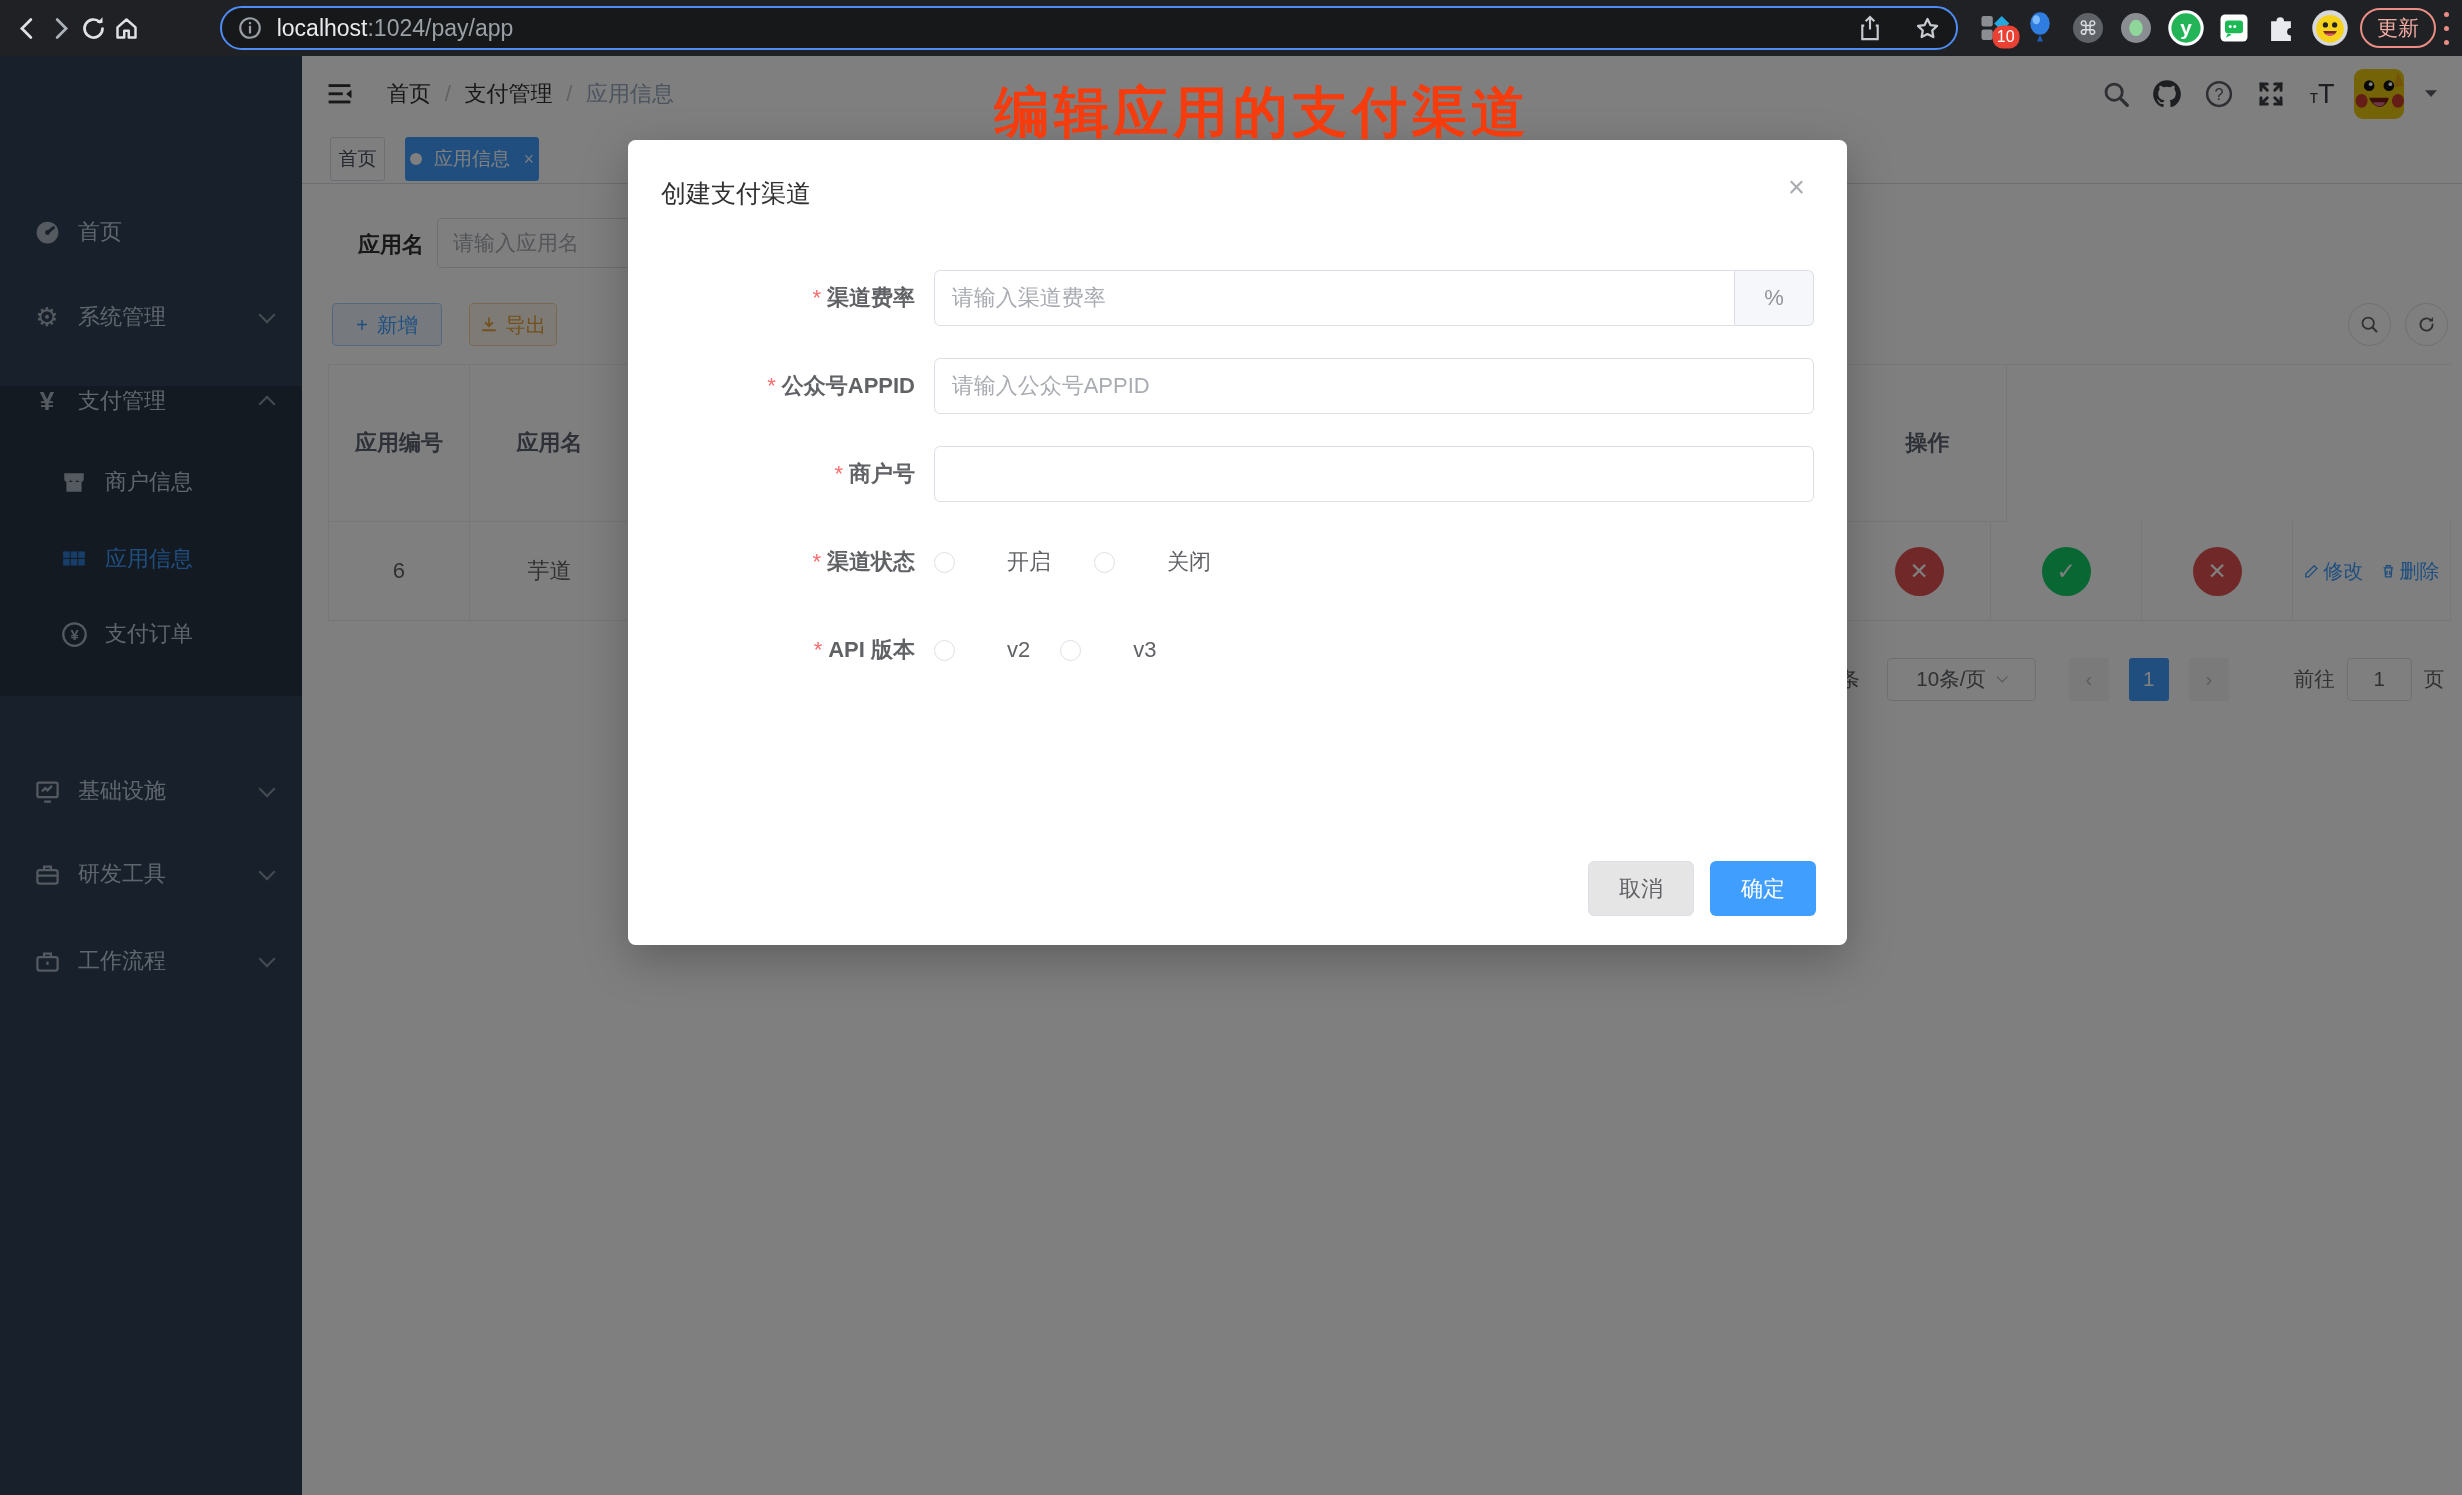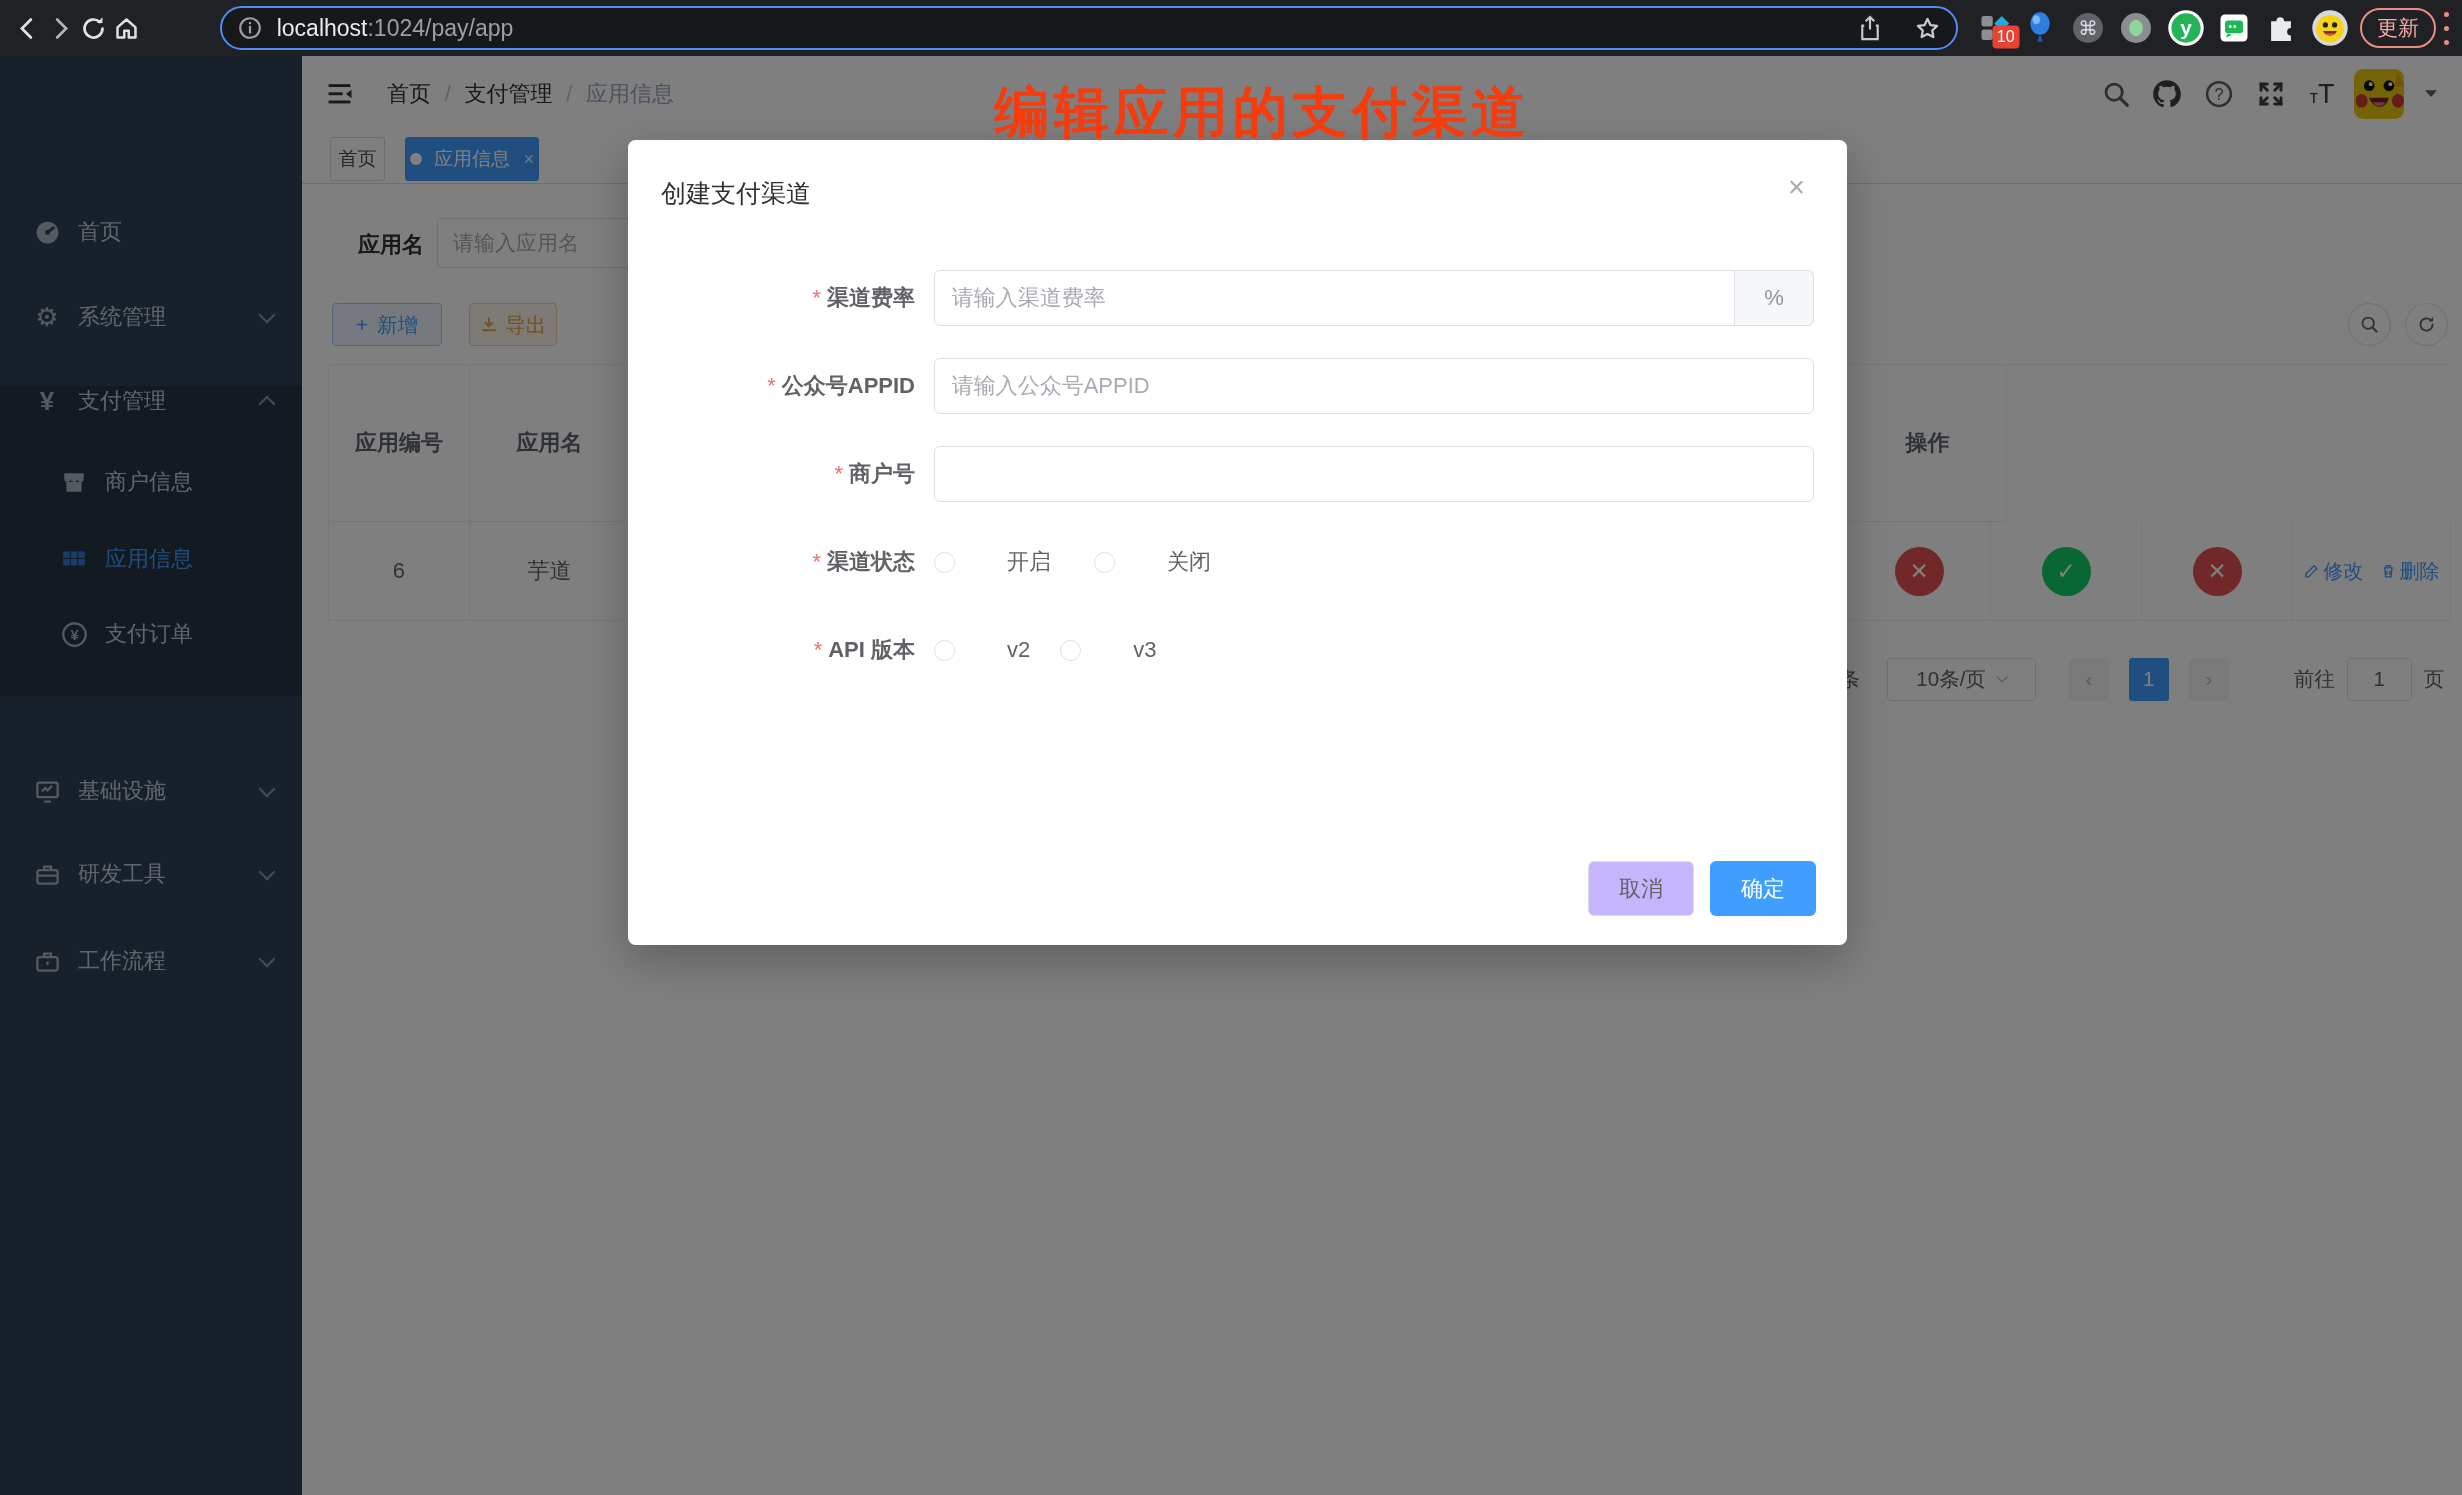--- a/index.html
+++ b/index.html
@@ -9,21 +9,21 @@
   .flex{display:flex;align-items:center;}
   svg{display:block;}
 
   
   .chrome{left:0;top:0;width:2462px;height:56px;background:#202124;z-index:60;}
   .nav-ic{width:33px;height:33px;display:flex;align-items:center;justify-content:center;color:#dfe1e5;font-size:26px;}
   .urlbar{position:absolute;left:220px;top:6px;width:1738px;height:44px;border-radius:22px;background:#17181a;border:2.3px solid #4e8df6;display:flex;align-items:center;padding:0 15px;}
   .url-main{color:#e8eaed;font-size:23px;}
   .url-dim{color:#9aa0a6;font-size:23px;}
   .ext{position:absolute;top:28px;transform:translate(-50%,-50%);}
-  .badge{position:absolute;left:13.7px;top:13.7px;min-width:27px;height:23px;background:#e94235;color:#fff;font-size:16px;border-radius:4px;display:flex;align-items:center;justify-content:center;padding:0 3px;}
+  .badge{position:absolute;left:13.7px;top:13.7px;min-width:27px;height:23px;background:#e94235;color:#fff;font-size:16px;border-radius:10px;display:flex;align-items:center;justify-content:center;padding:0 3px;}
   .update-pill{position:absolute;left:2360px;top:8.4px;width:76px;height:40px;border:2.3px solid #ea8d84;border-radius:20px;color:#f2aba2;font-size:21px;display:flex;align-items:center;justify-content:center;}
   .kebab{position:absolute;left:2443px;top:12px;width:7.6px;height:33px;display:flex;flex-direction:column;justify-content:space-between;align-items:center;}
   .kebab i{width:5.3px;height:5.3px;border-radius:50%;background:#ea8d84;}
 
   
   .sidebar{left:0;top:56px;width:302px;height:1439px;background:#304156;z-index:1;}
   .side-sub-bg{position:absolute;left:0;top:330px;width:302px;height:310px;background:#263445;}
   .menu-item{position:absolute;left:0;width:302px;height:76px;display:flex;align-items:center;color:#bfcbd9;font-size:22px;cursor:pointer;}
   .menu-item .mi-ico{position:absolute;left:32px;width:30px;height:30px;display:flex;align-items:center;justify-content:center;color:#aab4c2;font-size:26px;}
   .menu-item .mi-ico.sub{left:59px;}
@@ -84,21 +84,21 @@
   .m-close{position:absolute;right:42px;top:33px;font-size:29px;color:#a8abb2;cursor:pointer;line-height:1;}
   .f-row{position:absolute;left:0;width:1219px;height:56px;}
   .f-label{position:absolute;right:932px;top:0;height:56px;display:flex;align-items:center;font-size:22px;color:#606266;font-weight:600;white-space:nowrap;}
   .f-label .req{color:#f56c6c;margin-right:6px;font-weight:400;}
   .f-input{position:absolute;left:306px;top:0;width:880px;height:56px;border:1.5px solid #dcdfe6;border-radius:6px;display:flex;align-items:center;padding:0 16.7px;font-size:22px;color:#a8abb2;background:#fff;}
   .f-append{position:absolute;left:1107px;top:0;width:79px;height:56px;background:#f5f7fa;border:1.5px solid #dcdfe6;border-left:none;border-radius:0 6px 6px 0;display:flex;align-items:center;justify-content:center;color:#909399;font-size:22px;}
   .radio{display:inline-flex;align-items:center;margin-right:43px;cursor:pointer;gap:40px;}
   .radio .rc{width:21px;height:21px;border:1.5px solid #dcdfe6;border-radius:50%;background:#fff;margin-right:12px;}
   .radio .rl{font-size:22px;color:#606266;}
   .m-btn{position:absolute;height:55px;border-radius:6px;display:flex;align-items:center;justify-content:center;font-size:22px;cursor:pointer;}
-  .m-btn.cancel{left:960px;top:721px;width:106px;background:#c4b5fd;border:1.5px solid #dcdfe6;color:#606266;}
+  .m-btn.cancel{left:960px;top:721px;width:106px;background:#e5e5e5;border:1.5px solid #dcdfe6;color:#606266;}
   .m-btn.ok{left:1082px;top:721px;width:106px;background:#409eff;color:#fff;}
 </style>
 </head>
 <body>
 
 <div id="stage">
 
   <div class="abs chrome flex">
     <div class="nav-ic" style="margin-left:10.6px">
       <svg width="27" height="27" viewBox="0 0 24 24">

